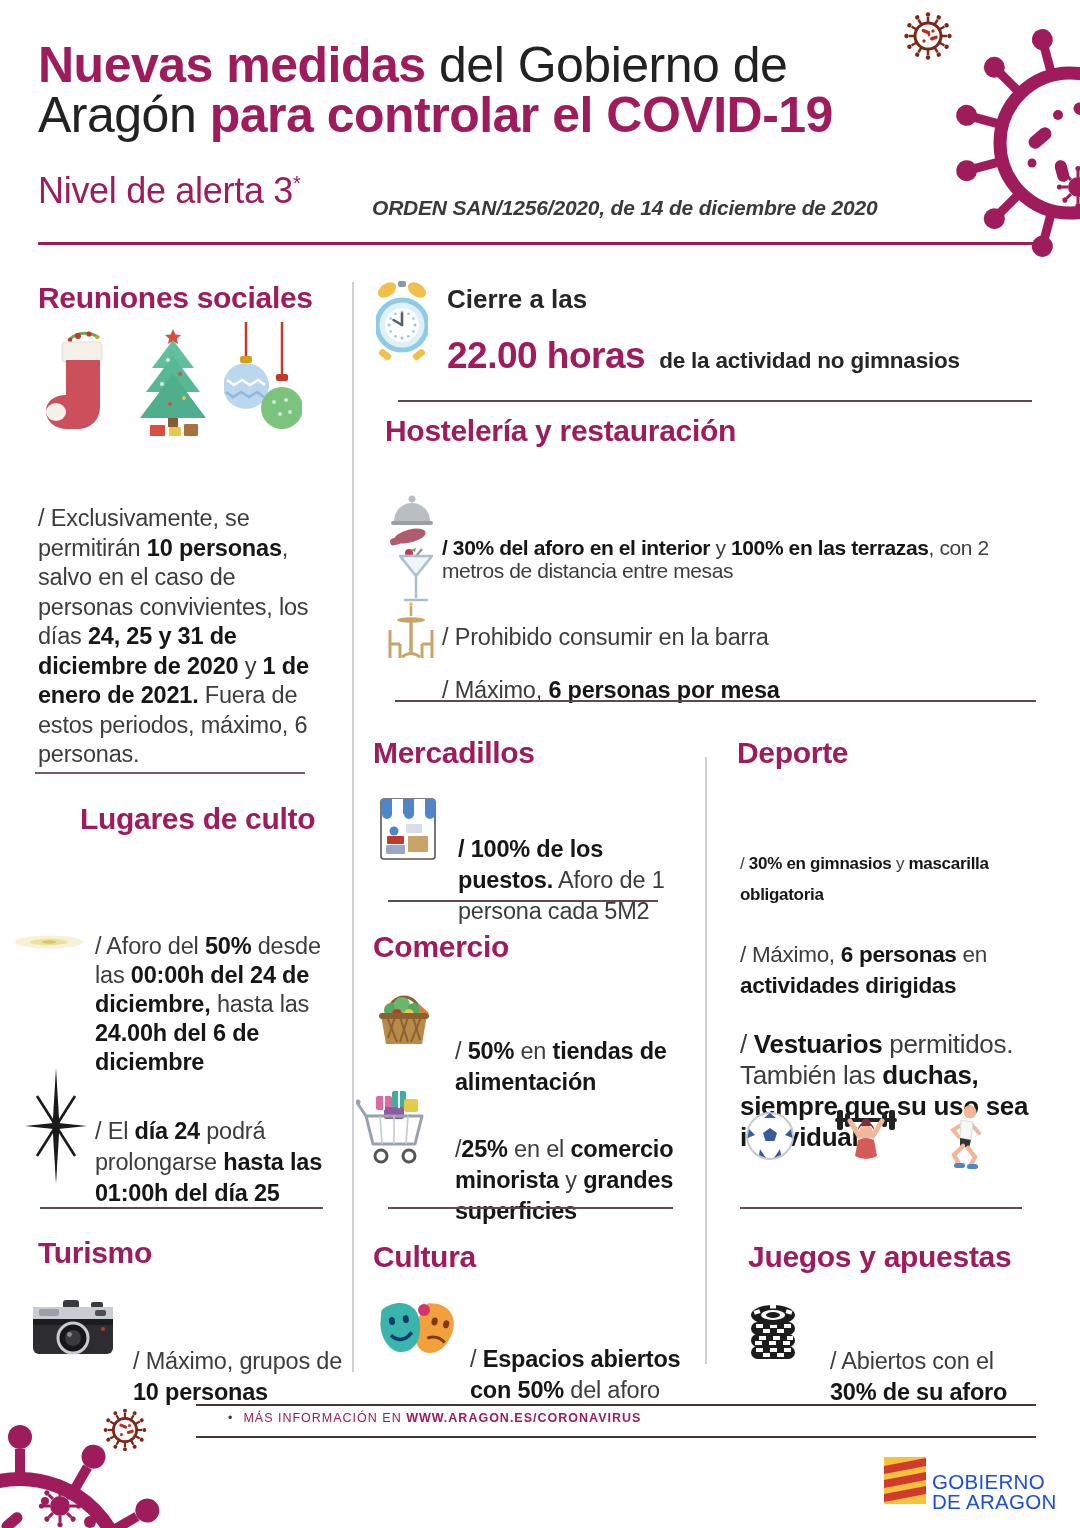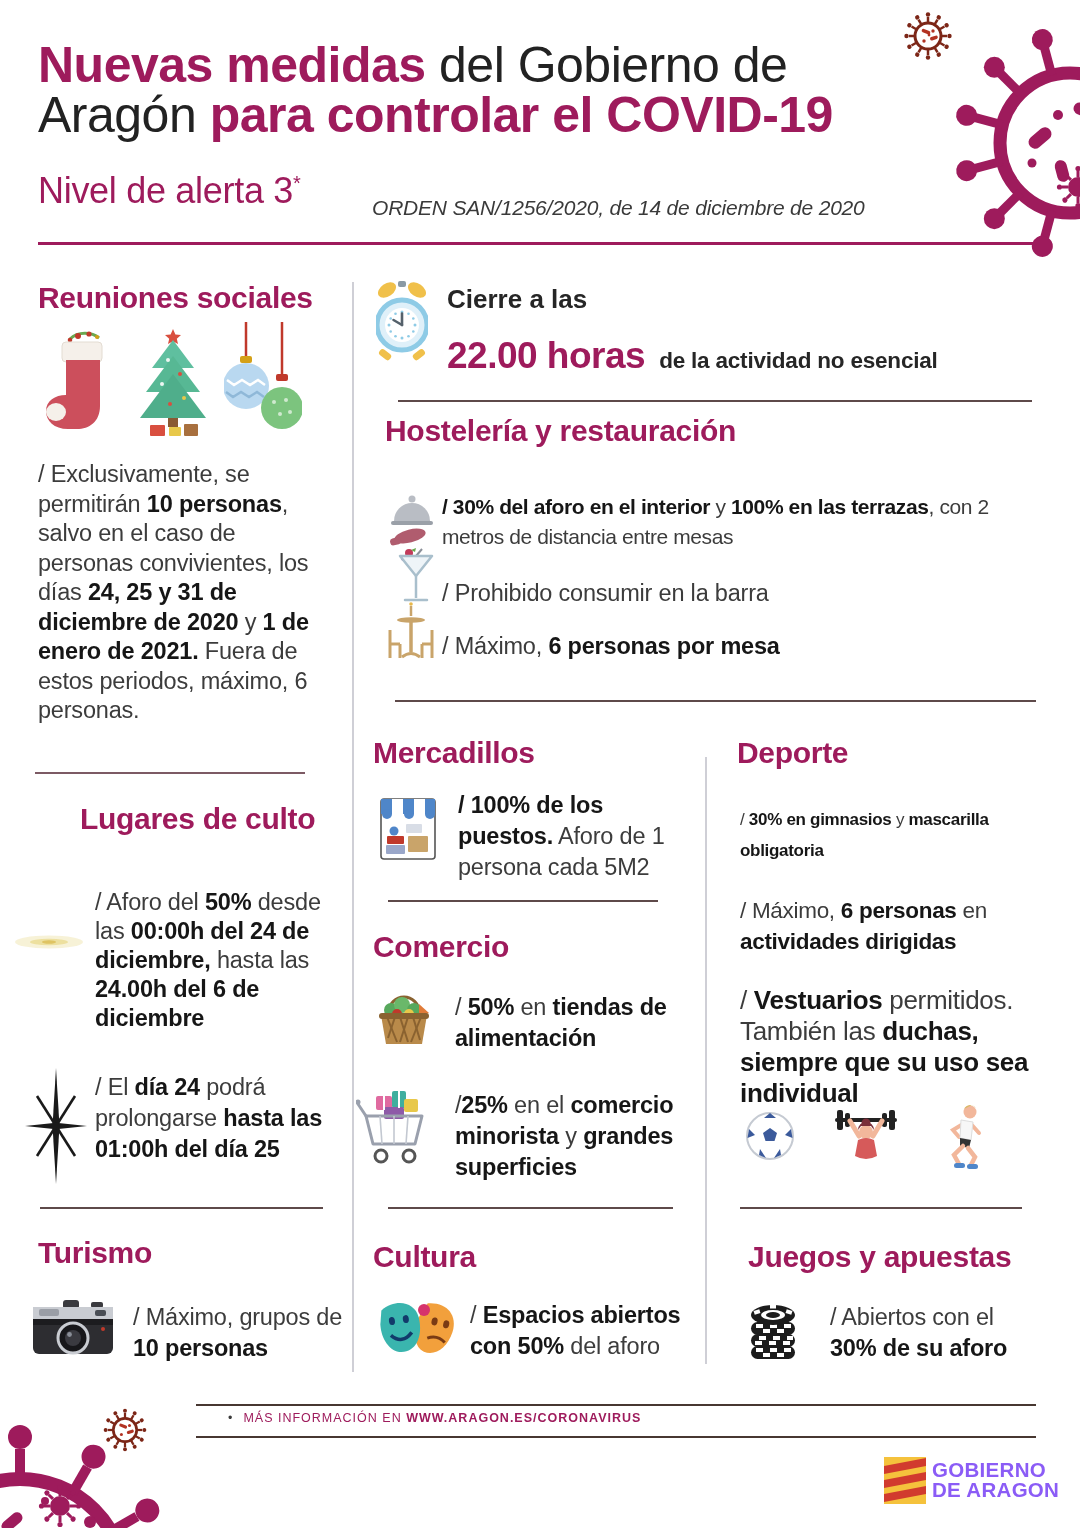--- a/index.html
+++ b/index.html
@@ -13,34 +13,34 @@
   html,body{margin:0;padding:0;background:#ffffff;}
   .page{
     position:relative;width:1080px;height:1528px;background:#fff;overflow:hidden;
     font-family:"Liberation Sans", sans-serif;
   }
   .abs{position:absolute;}
   .title{font-size:50px;line-height:50px;font-weight:400;color:#222;letter-spacing:-0.5px;}
   .title .b{font-weight:700;color:var(--accent);}
   .alert{font-size:36px;color:var(--accent);font-weight:400;letter-spacing:-0.3px;}
   .alert sup{font-size:20px;}
-  .order{font-size:21px;font-style:italic;font-weight:400;color:#3a3a3a;letter-spacing:-0.2px;}
+  .order{font-size:21px;font-style:italic;font-weight:700;color:#3a3a3a;letter-spacing:-0.2px;}
   .t-head{font-size:30px;font-weight:700;color:var(--accent);letter-spacing:-0.3px;white-space:nowrap;}
-  .rich{font-size:23.5px;line-height:31px;color:var(--text-body);letter-spacing:-0.2px;}
+  .rich{font-size:23.5px;line-height:31px;color:var(--text-body);letter-spacing:-0.2px;margin-top:44px;}
   .rich .b{font-weight:700;color:var(--text-bold);}
   .rule{background:var(--rule-dark);height:2px;}
   .vdiv{background:var(--divider);width:2px;}
   .closure-prefix{font-size:26px;font-weight:700;color:#262626;}
   .closure-row{display:flex;align-items:baseline;}
   .closure-time{font-size:37px;font-weight:700;color:var(--accent);letter-spacing:-0.5px;}
   .closure-suffix{font-size:22.5px;font-weight:700;color:#262626;margin-left:14px;letter-spacing:-0.2px;}
   .foot-info{font-size:12.5px;letter-spacing:1px;color:var(--accent);white-space:nowrap;}
   .foot-info .dot{color:#3a3a3a;margin-right:10px;}
   .foot-info .url{font-weight:700;}
-  .logo-text{font-size:20.5px;font-weight:700;color:#8b5cf6;line-height:20px;letter-spacing:0.3px;white-space:nowrap;}
+  .logo-text{font-size:20.5px;font-weight:400;color:#1d4ed8;line-height:20px;letter-spacing:0.3px;white-space:nowrap;margin-top:12px;}
   svg{display:block;}
 </style>
 </head>
 <body>
 
 <div class="page">
 
   <svg width="0" height="0" style="position:absolute" aria-hidden="true">
     <defs>
       <g id="spikeBig">
@@ -161,21 +161,21 @@
         <circle cx="13" cy="49" r="1.5"></circle>
         <circle cx="14.7" cy="42.5" r="1.3"></circle>
         <circle cx="19.5" cy="37.7" r="1.3"></circle>
     </g>
     <line x1="26" y1="49" x2="26" y2="37.5" stroke="#55616b" stroke-width="2.6" stroke-linecap="round"></line>
     <line x1="26" y1="49" x2="17.5" y2="44" stroke="#55616b" stroke-width="2.6" stroke-linecap="round"></line>
   </svg>
   <div class="abs closure-prefix" style="left:447px;top:284px;">Cierre a las</div>
   <div class="abs closure-row" style="left:447px;top:308px;margin-top:27px;">
     <span class="closure-time">22.00 horas</span>
-    <span class="closure-suffix">de la actividad no esencial</span>
+    <span class="closure-suffix">de la actividad no gimnasios</span>
   </div>
   <div class="abs rule" style="left:398px;top:400px;width:634px;"></div>
 
   <div class="abs t-head" style="left:38px;top:281px;">Reuniones sociales</div>
 
   <svg class="abs" style="left:42px;top:328px;" width="78" height="108" viewBox="0 0 78 108">
     <path d="M28,11 C36,3 50,4 57,10" stroke="#6aa84f" stroke-width="3" fill="none"></path>
     <circle cx="36" cy="8" r="3" fill="#c0392b"></circle>
       <circle cx="47" cy="6" r="2.6" fill="#c0392b"></circle>
       <circle cx="28" cy="12" r="2.3" fill="#c0392b"></circle>
@@ -259,21 +259,21 @@
 
   <svg class="abs" style="left:390px;top:490px;" width="44" height="58" viewBox="0 0 44 58">
     <circle cx="22" cy="9" r="3.5" fill="#b9bdc4"></circle>
     <path d="M4,31 A18,18 0 0 1 40,31 Z" fill="#b9bdc4"></path>
     <rect x="1" y="31" width="42" height="4" rx="2" fill="#9aa0a8"></rect>
     <g fill="#b05c6e">
       <ellipse cx="20" cy="46" rx="16" ry="6.5" transform="rotate(-14 20 46)"></ellipse>
       <rect x="0" y="48" width="11" height="7" rx="3" transform="rotate(-14 5 51)"></rect>
     </g>
   </svg>
-  <div class="abs rich" style="left:442px;top:492px;width:600px;font-size:21px;line-height:30px;letter-spacing:-0.4px;"><span class="b">/ 30% del aforo en el interior</span><span> y </span><span class="b">100% en las terrazas</span><span>, con 2 metros de distancia entre mesas</span></div>
+  <div class="abs rich" style="left:442px;top:492px;width:600px;font-size:21px;line-height:23px;letter-spacing:-0.4px;"><span class="b">/ 30% del aforo en el interior</span><span> y </span><span class="b">100% en las terrazas</span><span>, con 2 metros de distancia entre mesas</span></div>
 
   <svg class="abs" style="left:396px;top:548px;" width="40" height="62" viewBox="0 0 40 62">
     <line x1="26" y1="1" x2="15" y2="14" stroke="#8a8f98" stroke-width="2"></line>
     <circle cx="13" cy="5" r="4" fill="#c23b5a"></circle>
       <circle cx="8" cy="10" r="3" fill="#8e4a9e"></circle>
     <path d="M15,2 l5,-2 -1,4 Z" fill="#6aa84f"></path>
     <polygon points="4,8 36,8 20,28" fill="#eef4f8" stroke="#a9bfcc" stroke-width="2.5" stroke-linejoin="round"></polygon>
     <line x1="20" y1="28" x2="20" y2="50" stroke="#a9bfcc" stroke-width="2.5"></line>
     <line x1="9" y1="52" x2="31" y2="52" stroke="#a9bfcc" stroke-width="2.5" stroke-linecap="round"></line>
   </svg>

